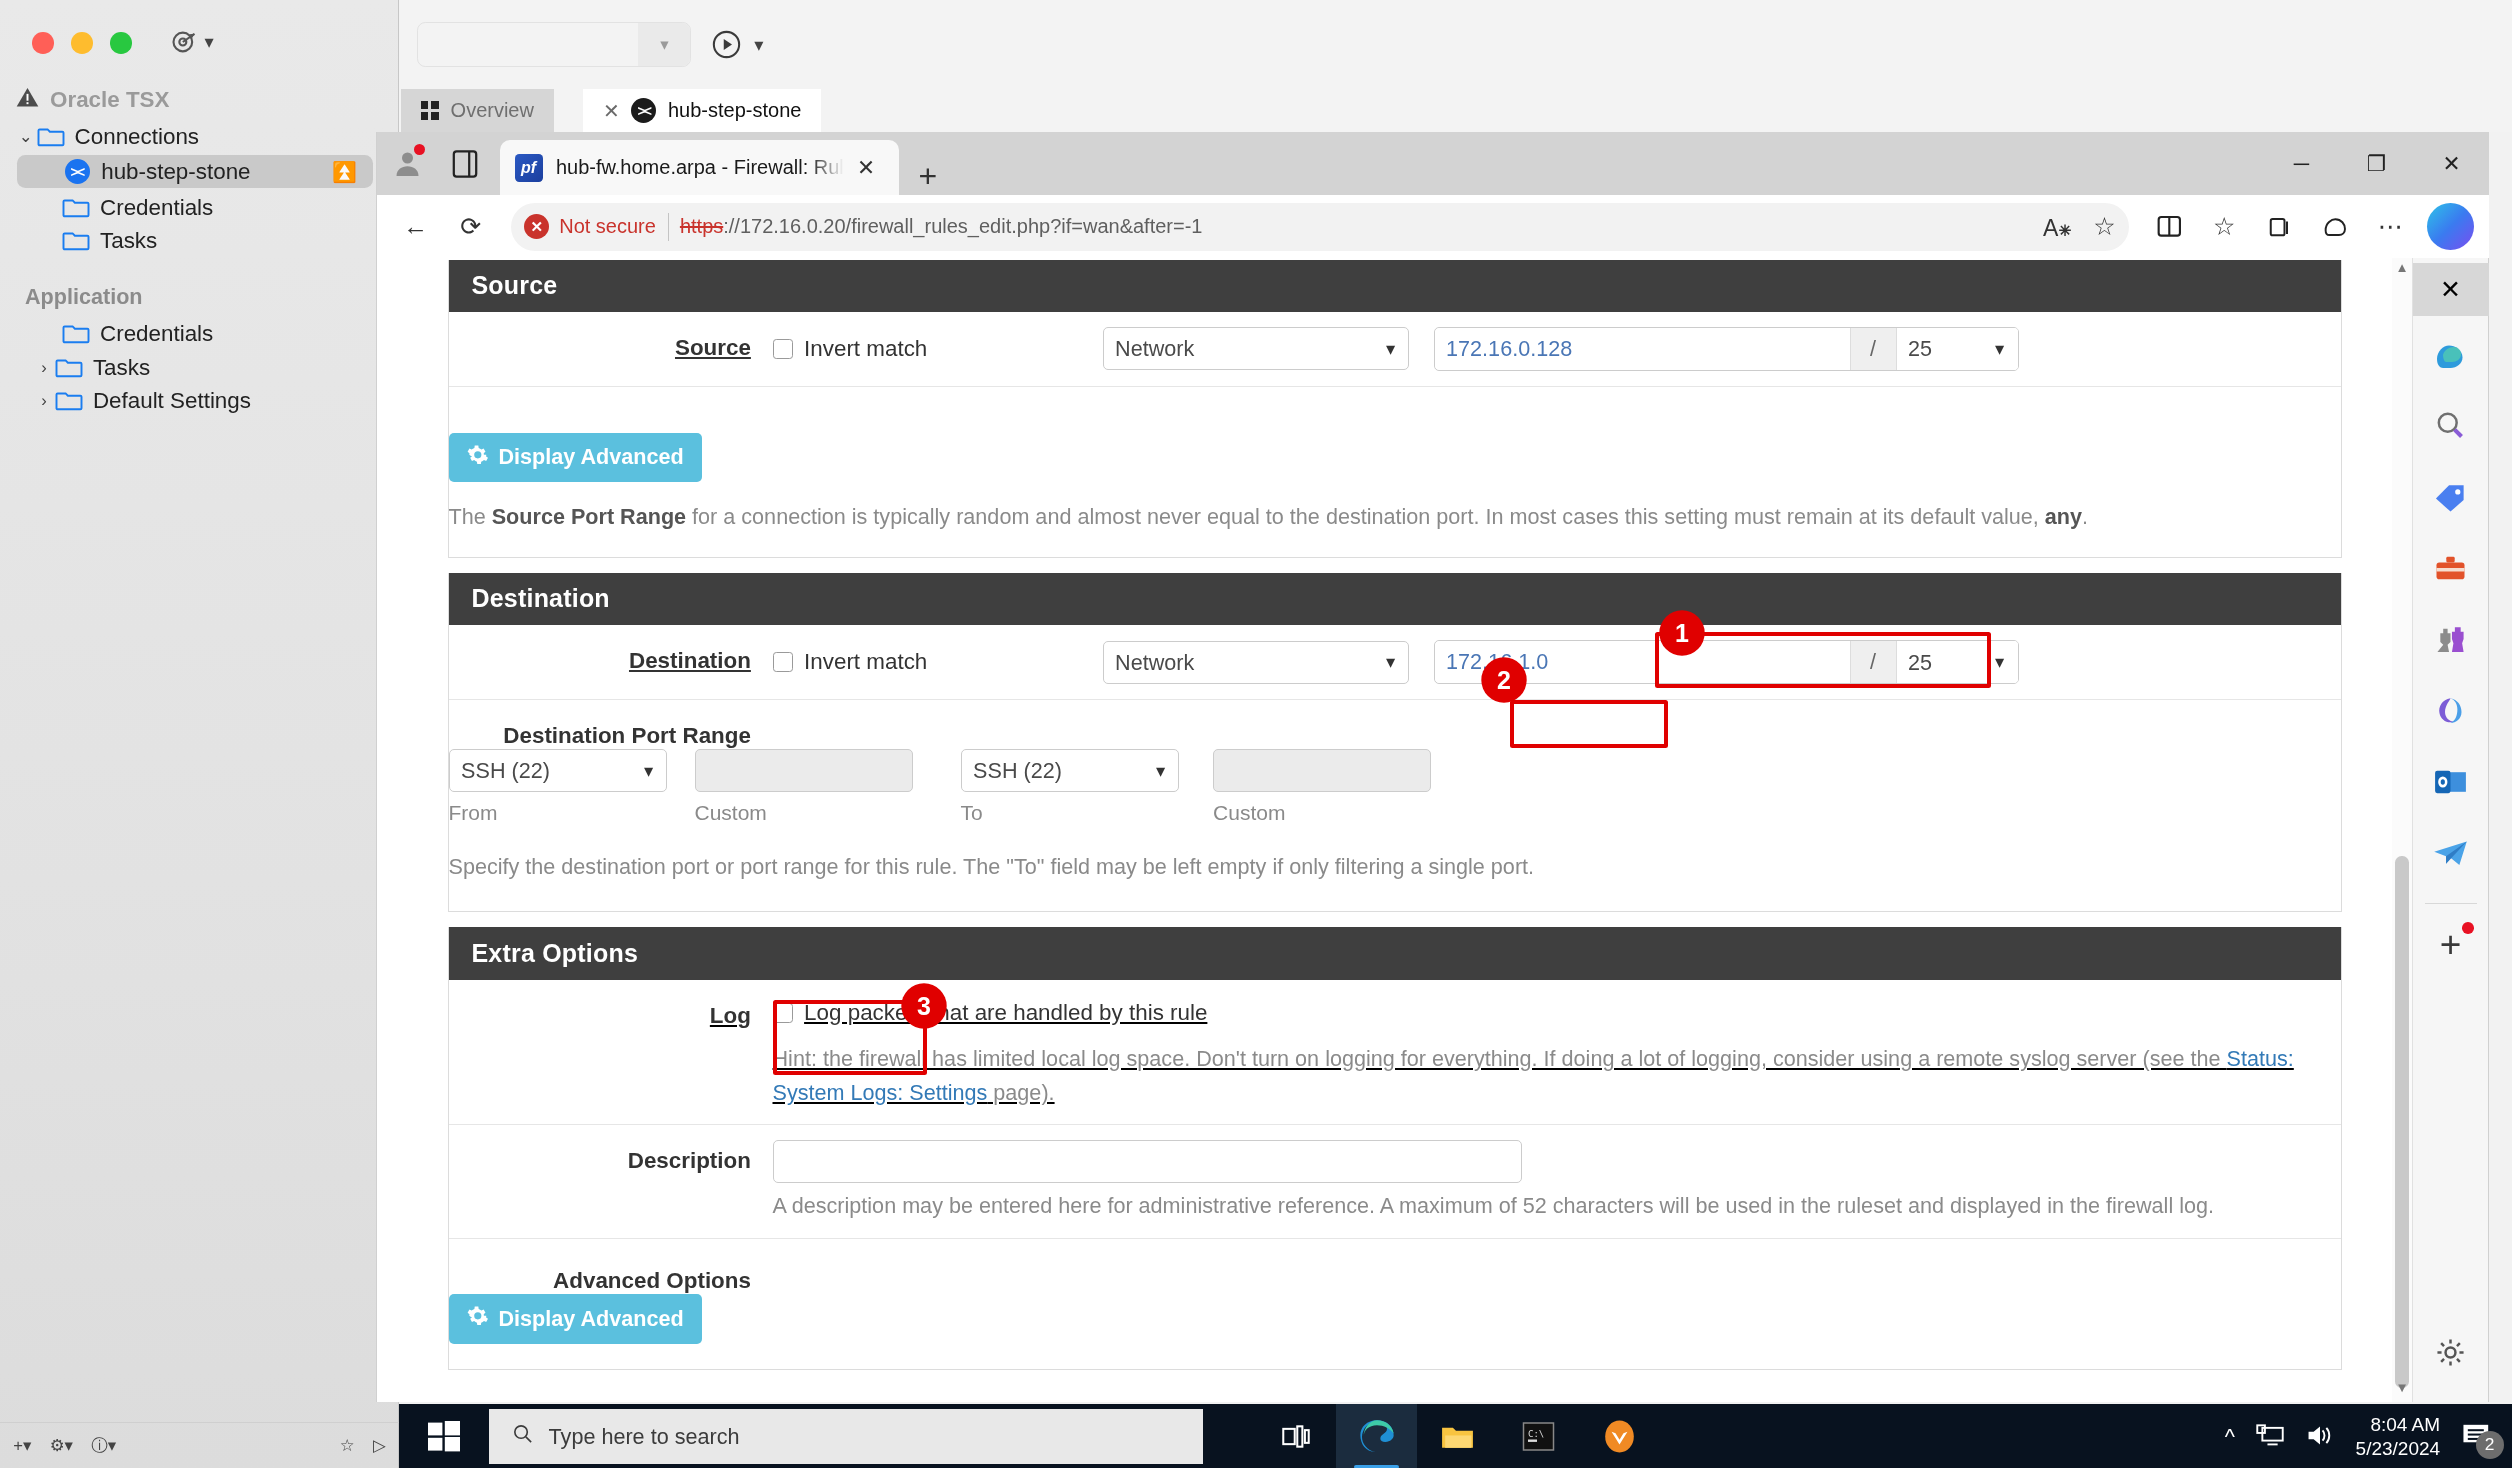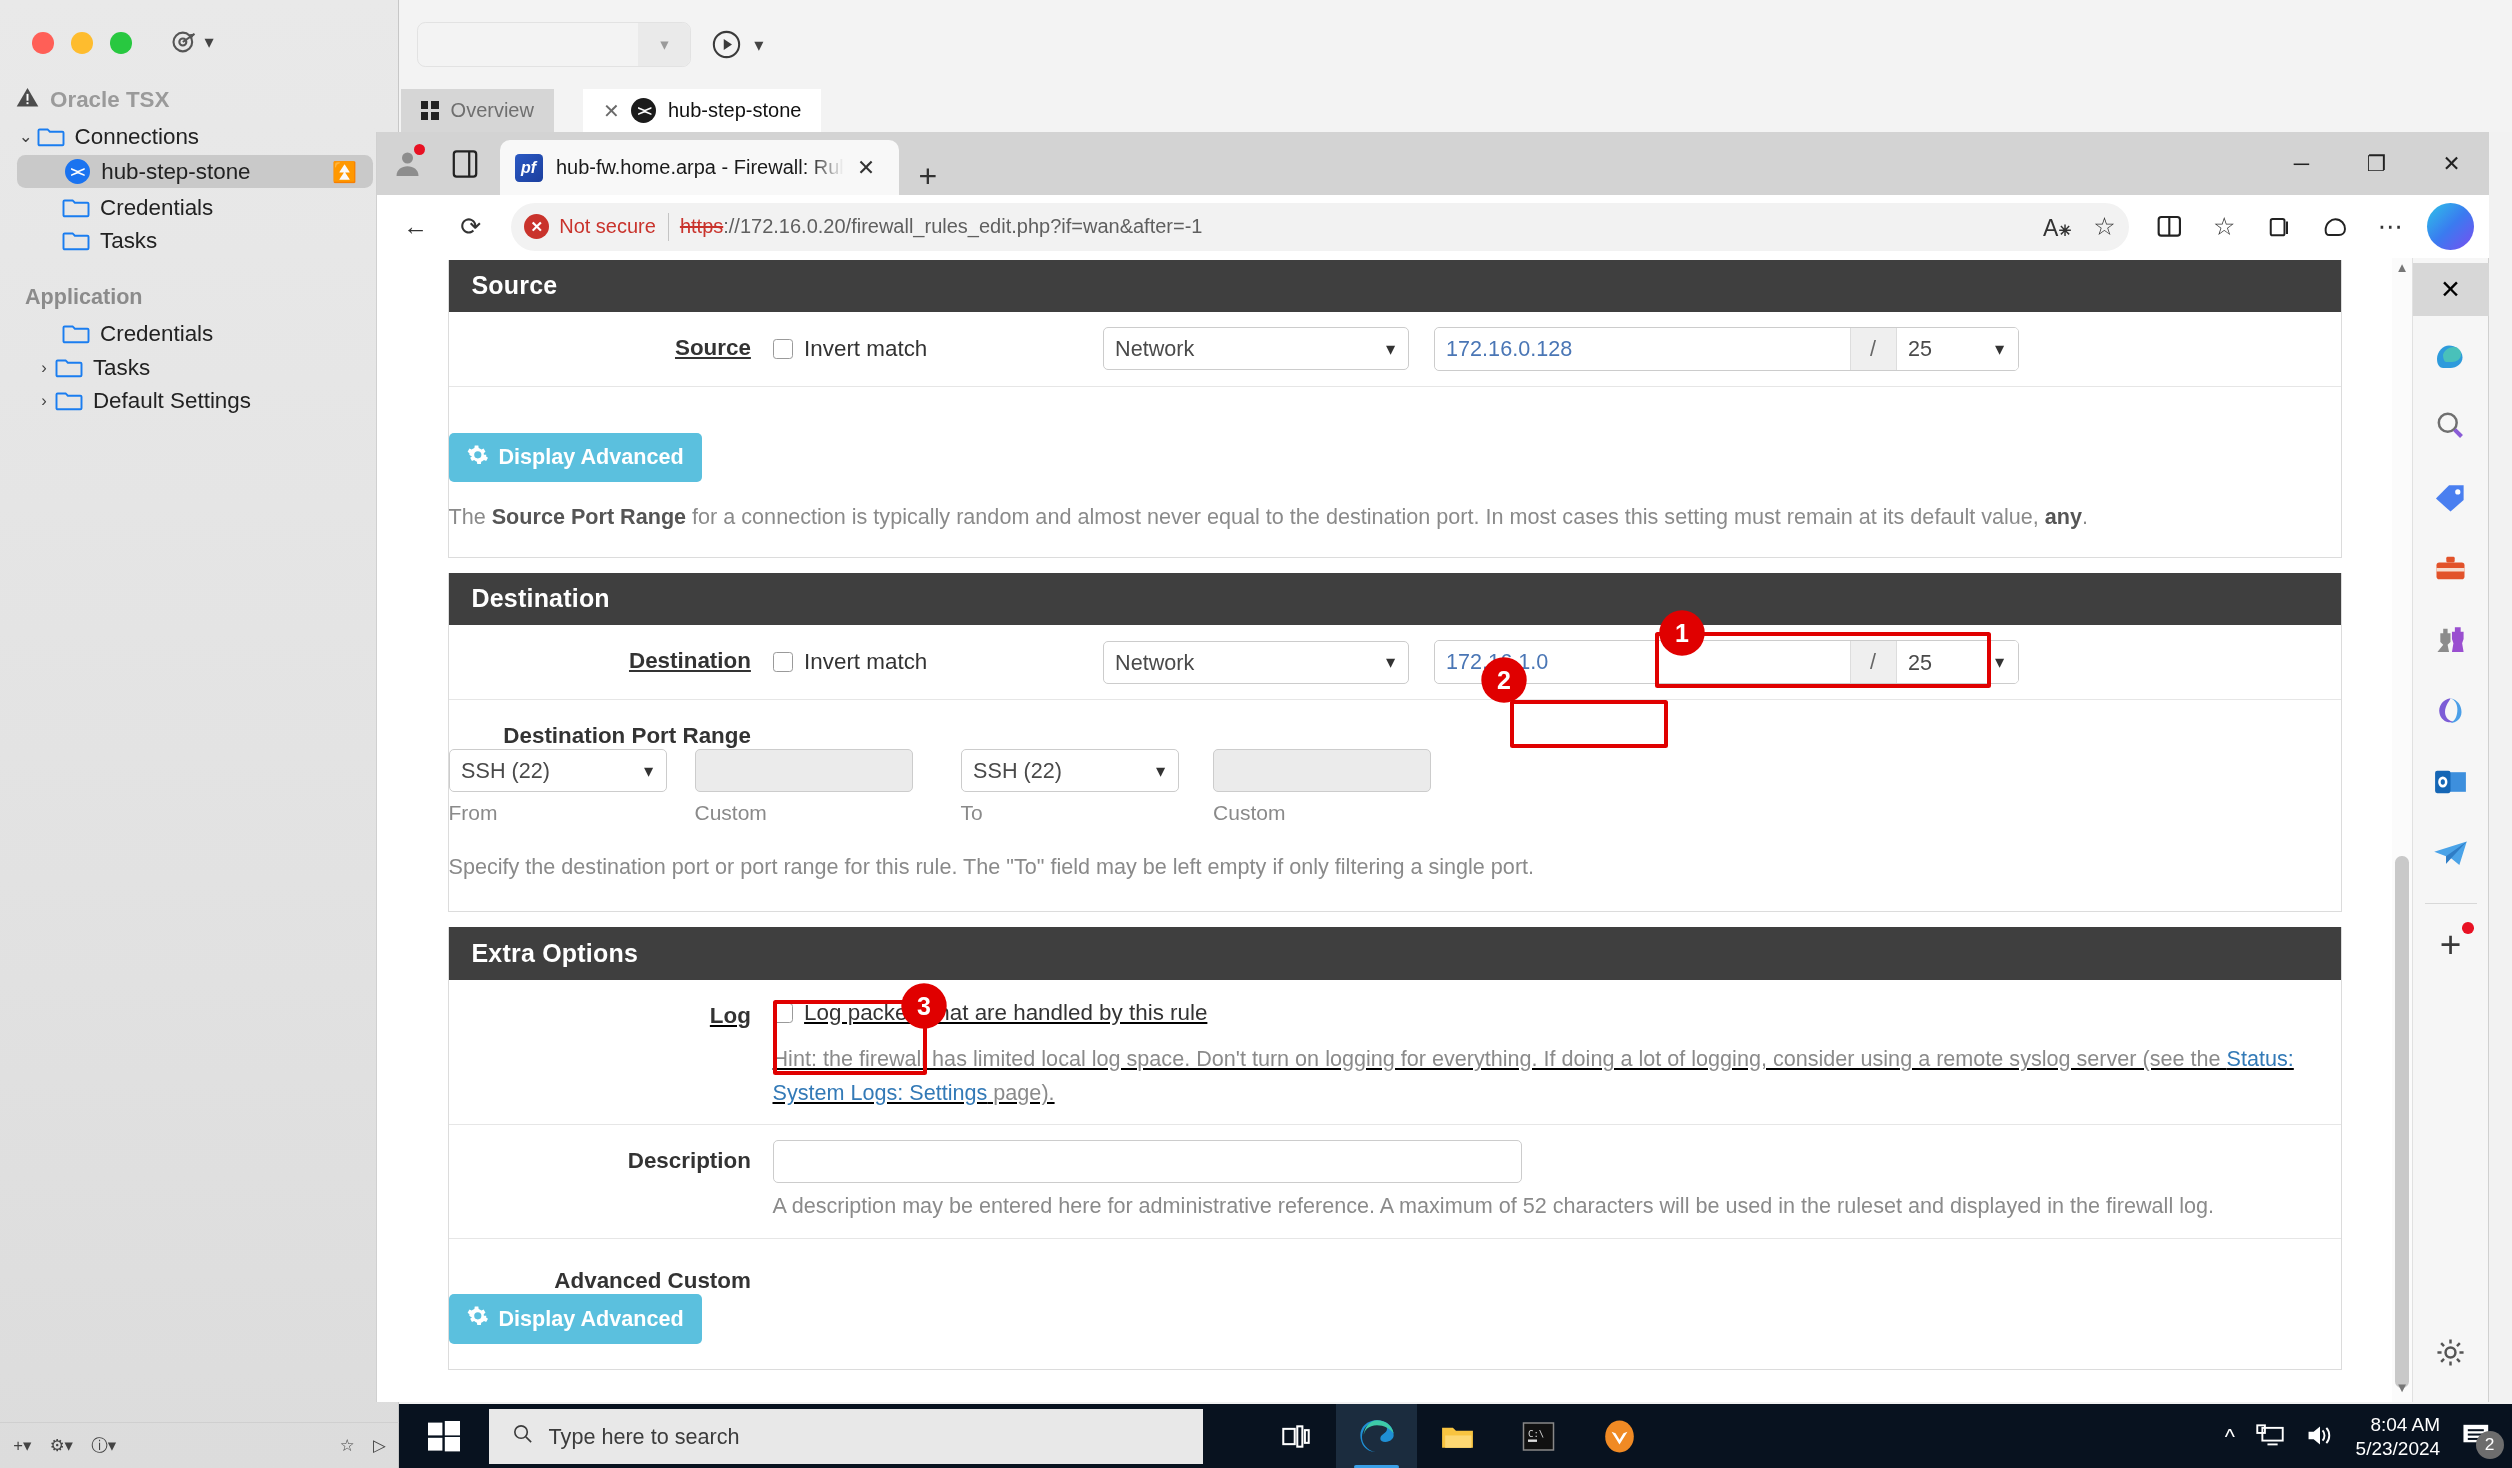--- a/index.html
+++ b/index.html
@@ -587,21 +587,21 @@
 
           <div class="row" style="align-items:flex-start;">
             <div class="rlabel">Description</div>
             <div style="flex:1; padding-right:33px;">
               <input class="pf" style="width: 749px;" type="text" value="">
               <div class="helptext" style="margin-top:6px;">A description may be entered here for administrative reference. A maximum of 52 characters will be used in the ruleset and displayed in the firewall log.</div>
             </div>
           </div>
 
           <div class="row" style="border-bottom:none; padding-top:21.6px; padding-bottom:25px;">
-            <div class="rlabel">Advanced Custom</div>
+            <div class="rlabel">Advanced Options</div>
             <div style="flex:1;">
               <button class="btn-adv">
                 <span>
                   <svg width="21.6" height="21.6" viewBox="0 0 24 24">
                       <path fill="#fff" d="M12 8a4 4 0 100 8 4 4 0 000-8zm9.4 4c0 .6-.05 1.2-.14 1.8l2.06 1.6-2 3.46-2.44-.98a7.6 7.6 0 01-3.1 1.8l-.37 2.6h-4l-.37-2.6a7.6 7.6 0 01-3.1-1.8l-2.44.98-2-3.46 2.06-1.6A9.6 9.6 0 012.6 12c0-.6.05-1.2.14-1.8L.68 8.6l2-3.46 2.44.98a7.6 7.6 0 013.1-1.8L8.6 1.7h4l.37 2.62a7.6 7.6 0 013.1 1.8l2.44-.98 2 3.46-2.06 1.6c.9.6.14 1.2.14 1.8z"></path>
                     </svg>
                 </span>
                 <span>Display Advanced</span>
               </button>
             </div>

